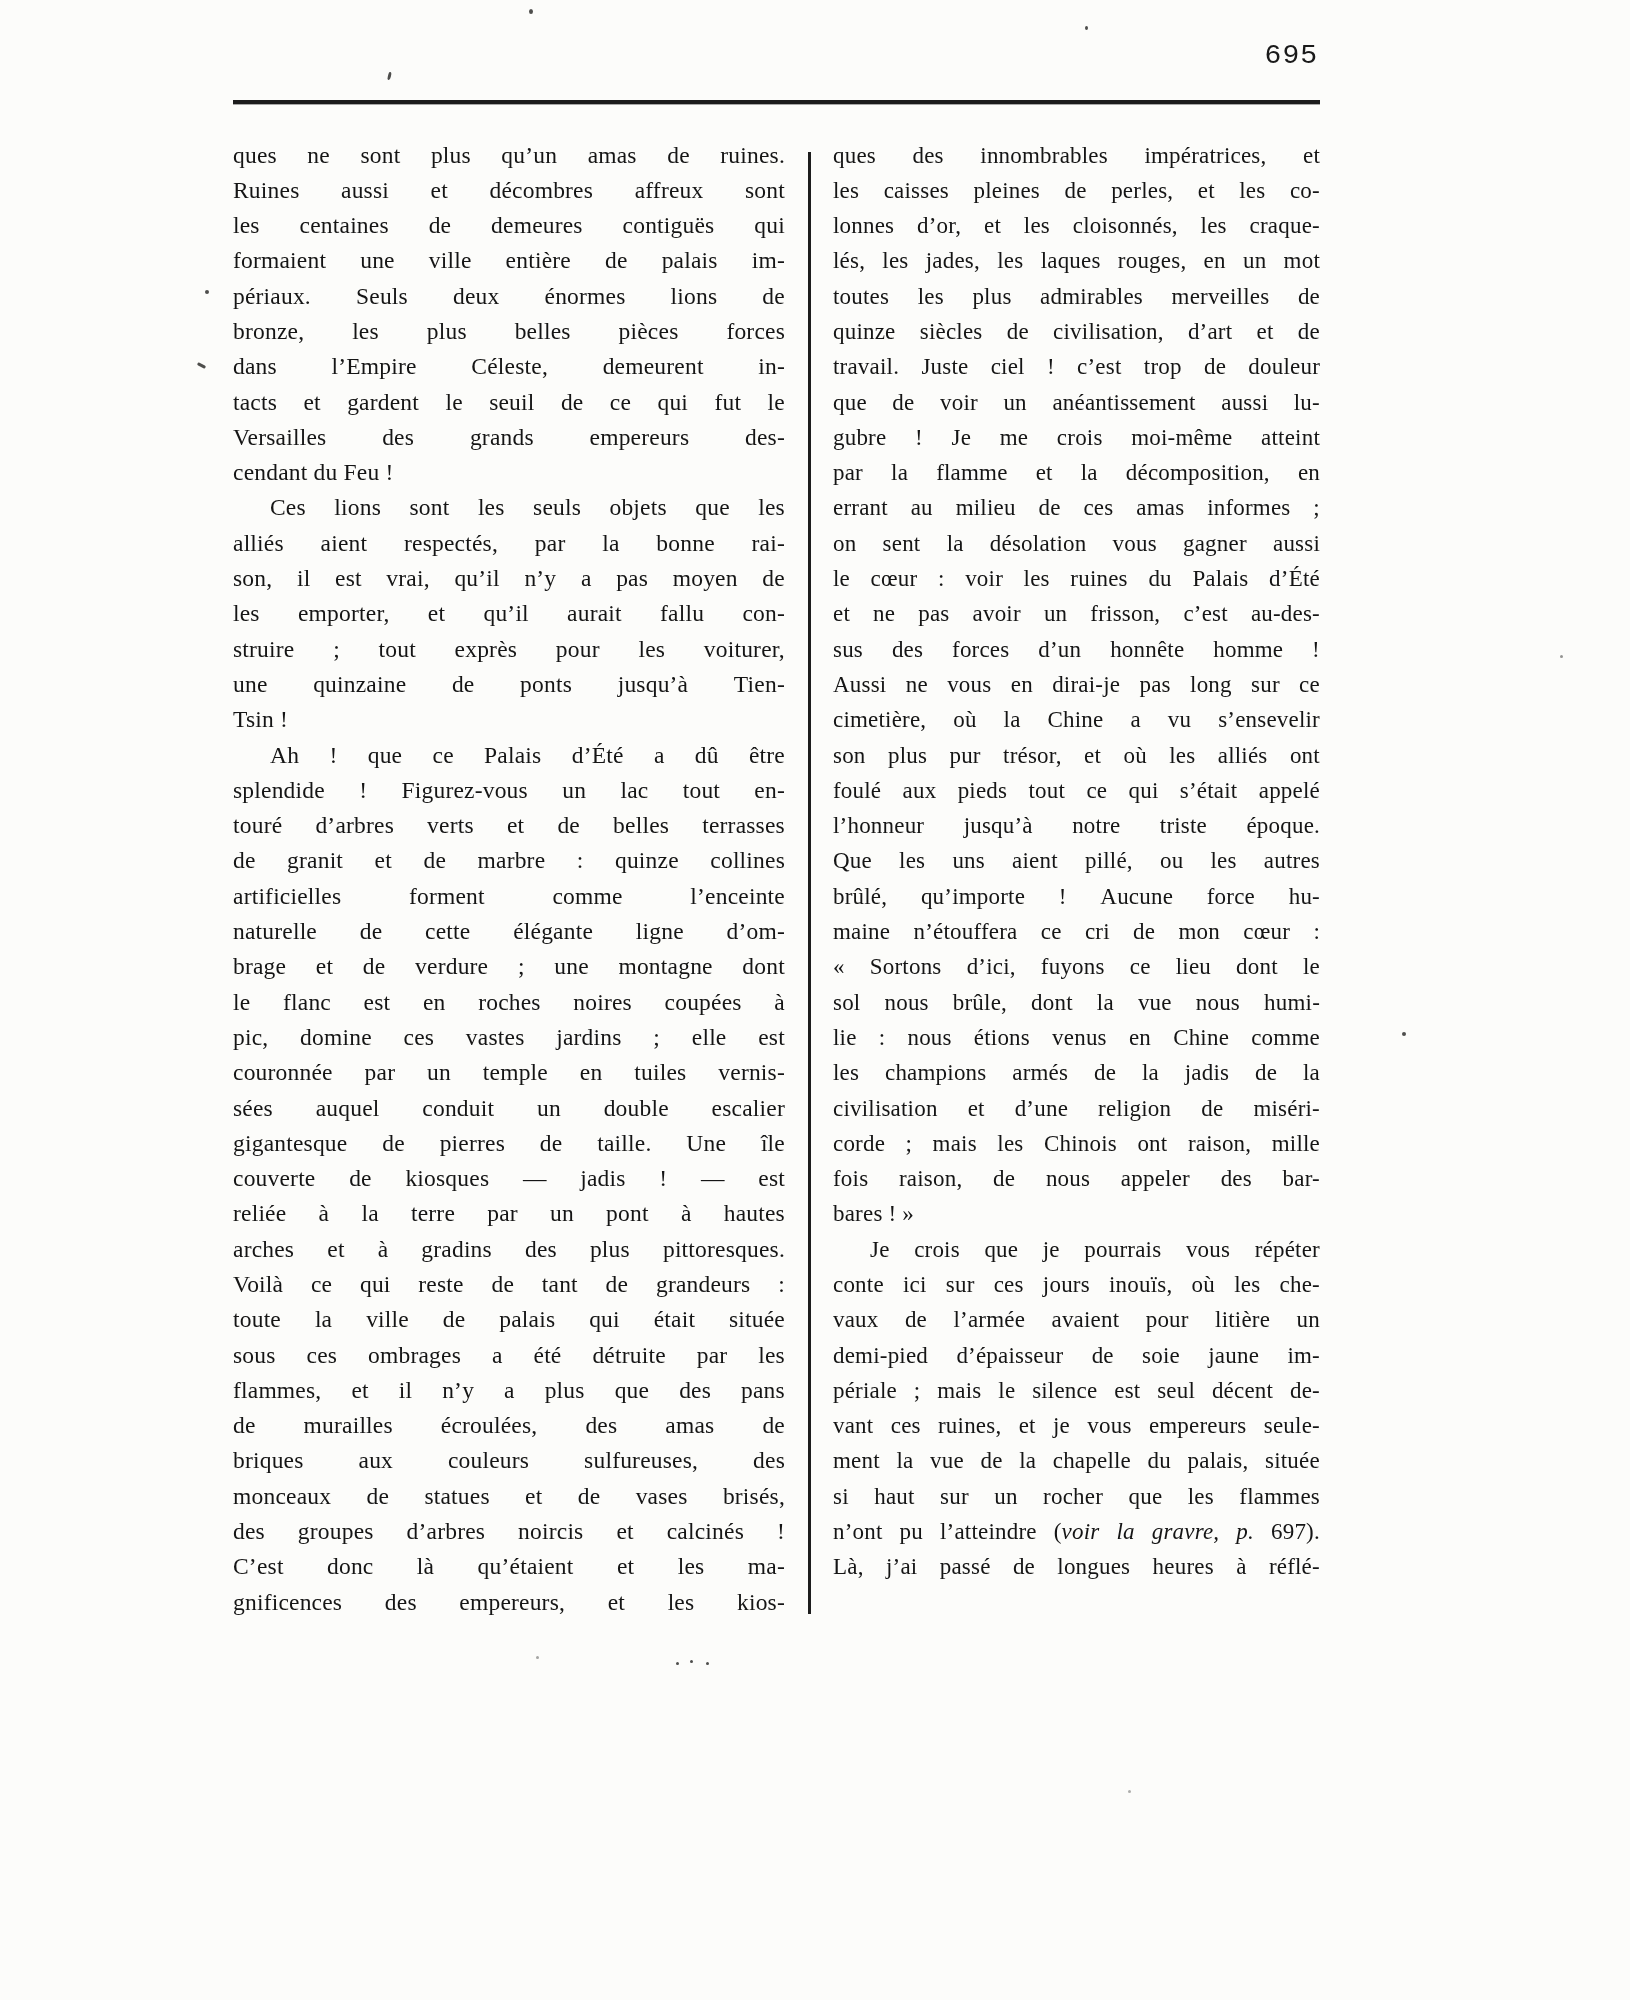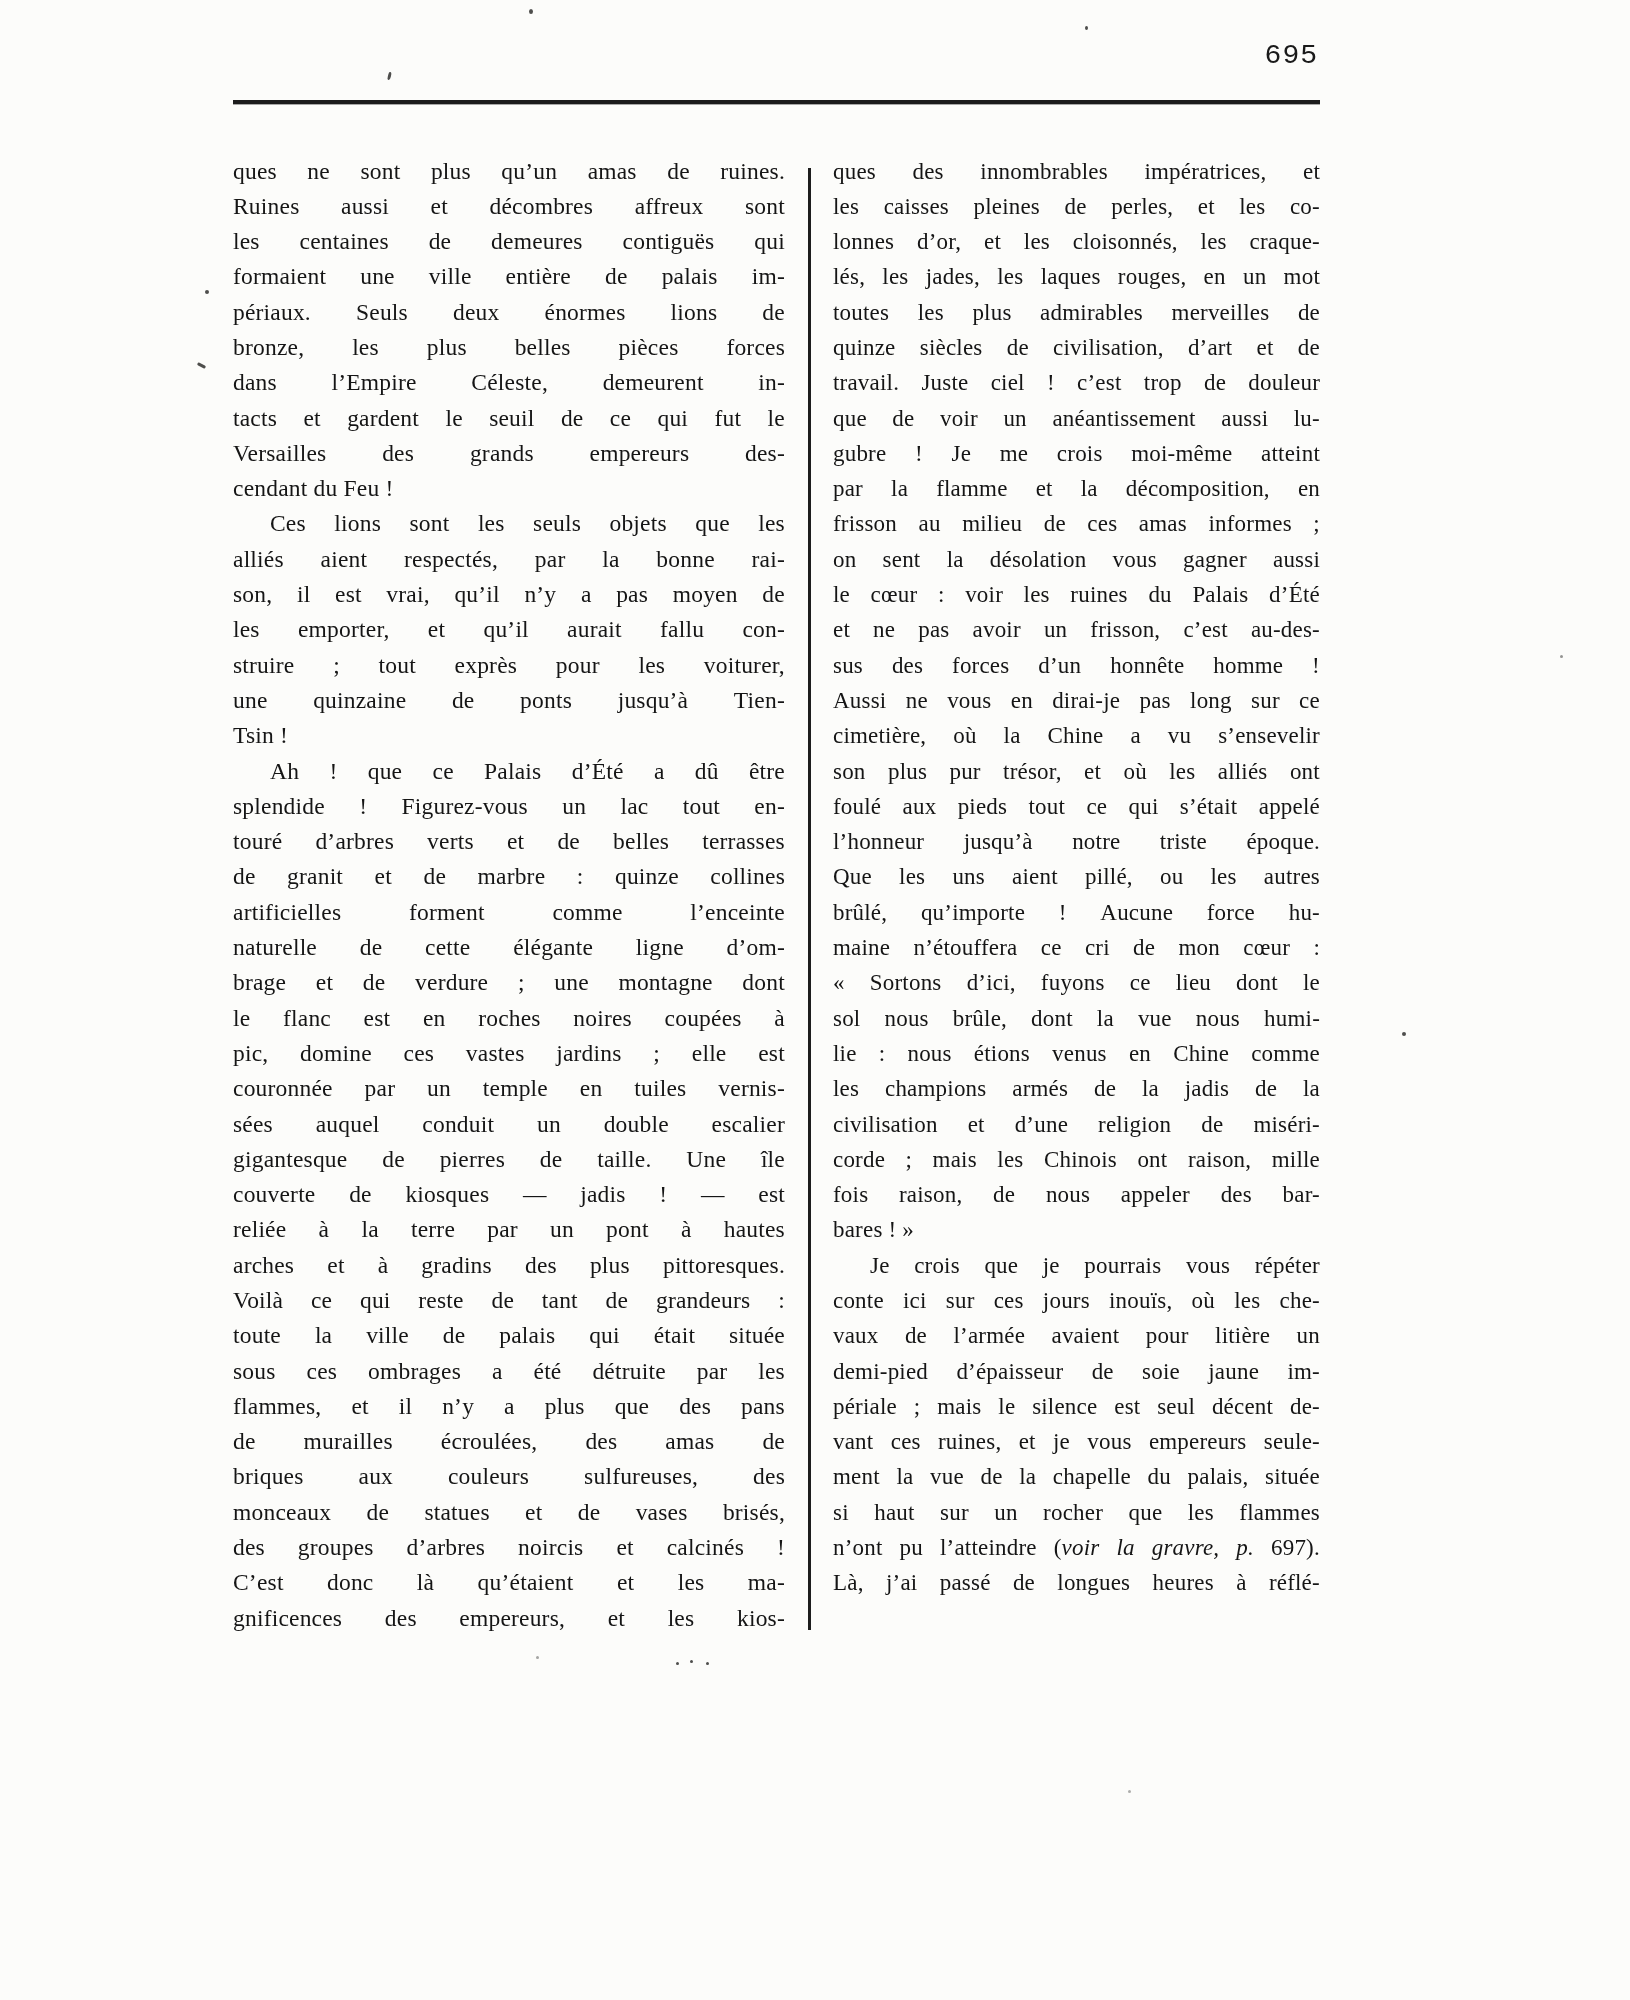--- a/index.html
+++ b/index.html
@@ -29,21 +29,21 @@
     font-size:28px; letter-spacing:1px;
     color:#1a1a1a;
     font-family:Liberation Mono, monospace;
   }
   .header-rule{
     height:3.5px; background:#1c1c1c;
     box-shadow:0 0.5px 0 #555;
   }
   .cols{
     position:relative;
-    margin-top:50px;
+    margin-top:34px;
     display:flex;
   }
   .col{ }
   .col-left{ width:552px; }
   .col-right{ width:487px; margin-left:48px; }
   .col-divider{
     position:absolute; left:575px; top:14px;
     width:2.5px; height:1462px;
     background:#1d1d1d;
   }
@@ -537,21 +537,21 @@
           <div class="line">
             <span>par</span>
             <span>la</span>
             <span>flamme</span>
             <span>et</span>
             <span>la</span>
             <span>décomposition,</span>
             <span>en</span>
           </div>
           <div class="line">
-            <span>frisson</span>
+            <span>errant</span>
             <span>au</span>
             <span>milieu</span>
             <span>de</span>
             <span>ces</span>
             <span>amas</span>
             <span>informes</span>
             <span>;</span>
           </div>
           <div class="line">
             <span>on</span>

